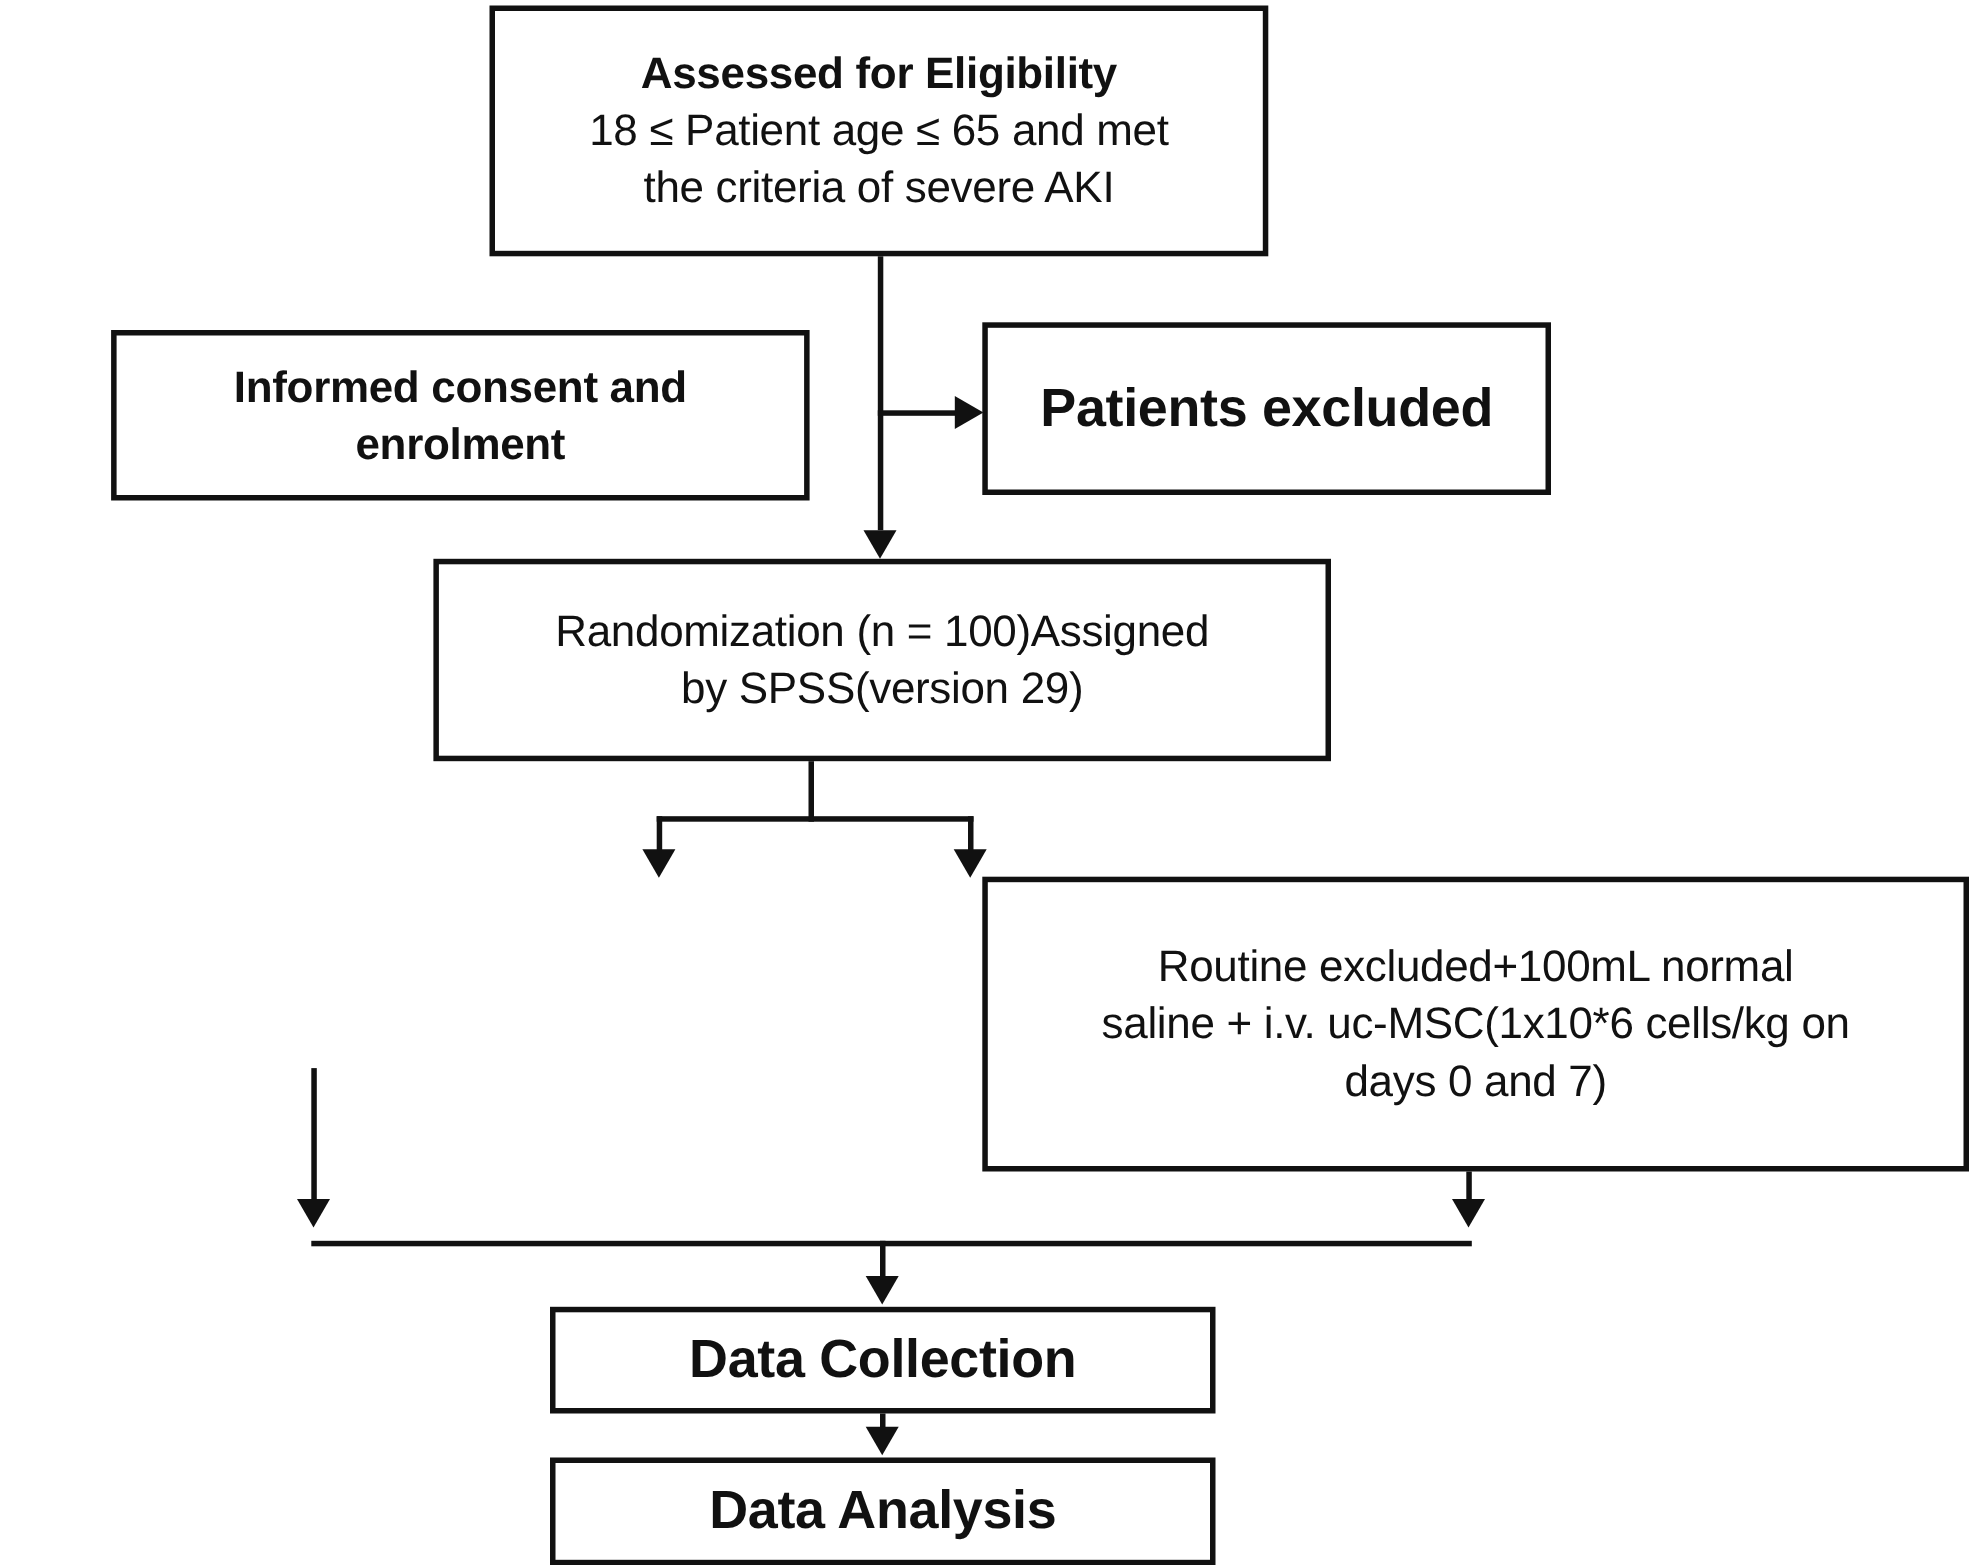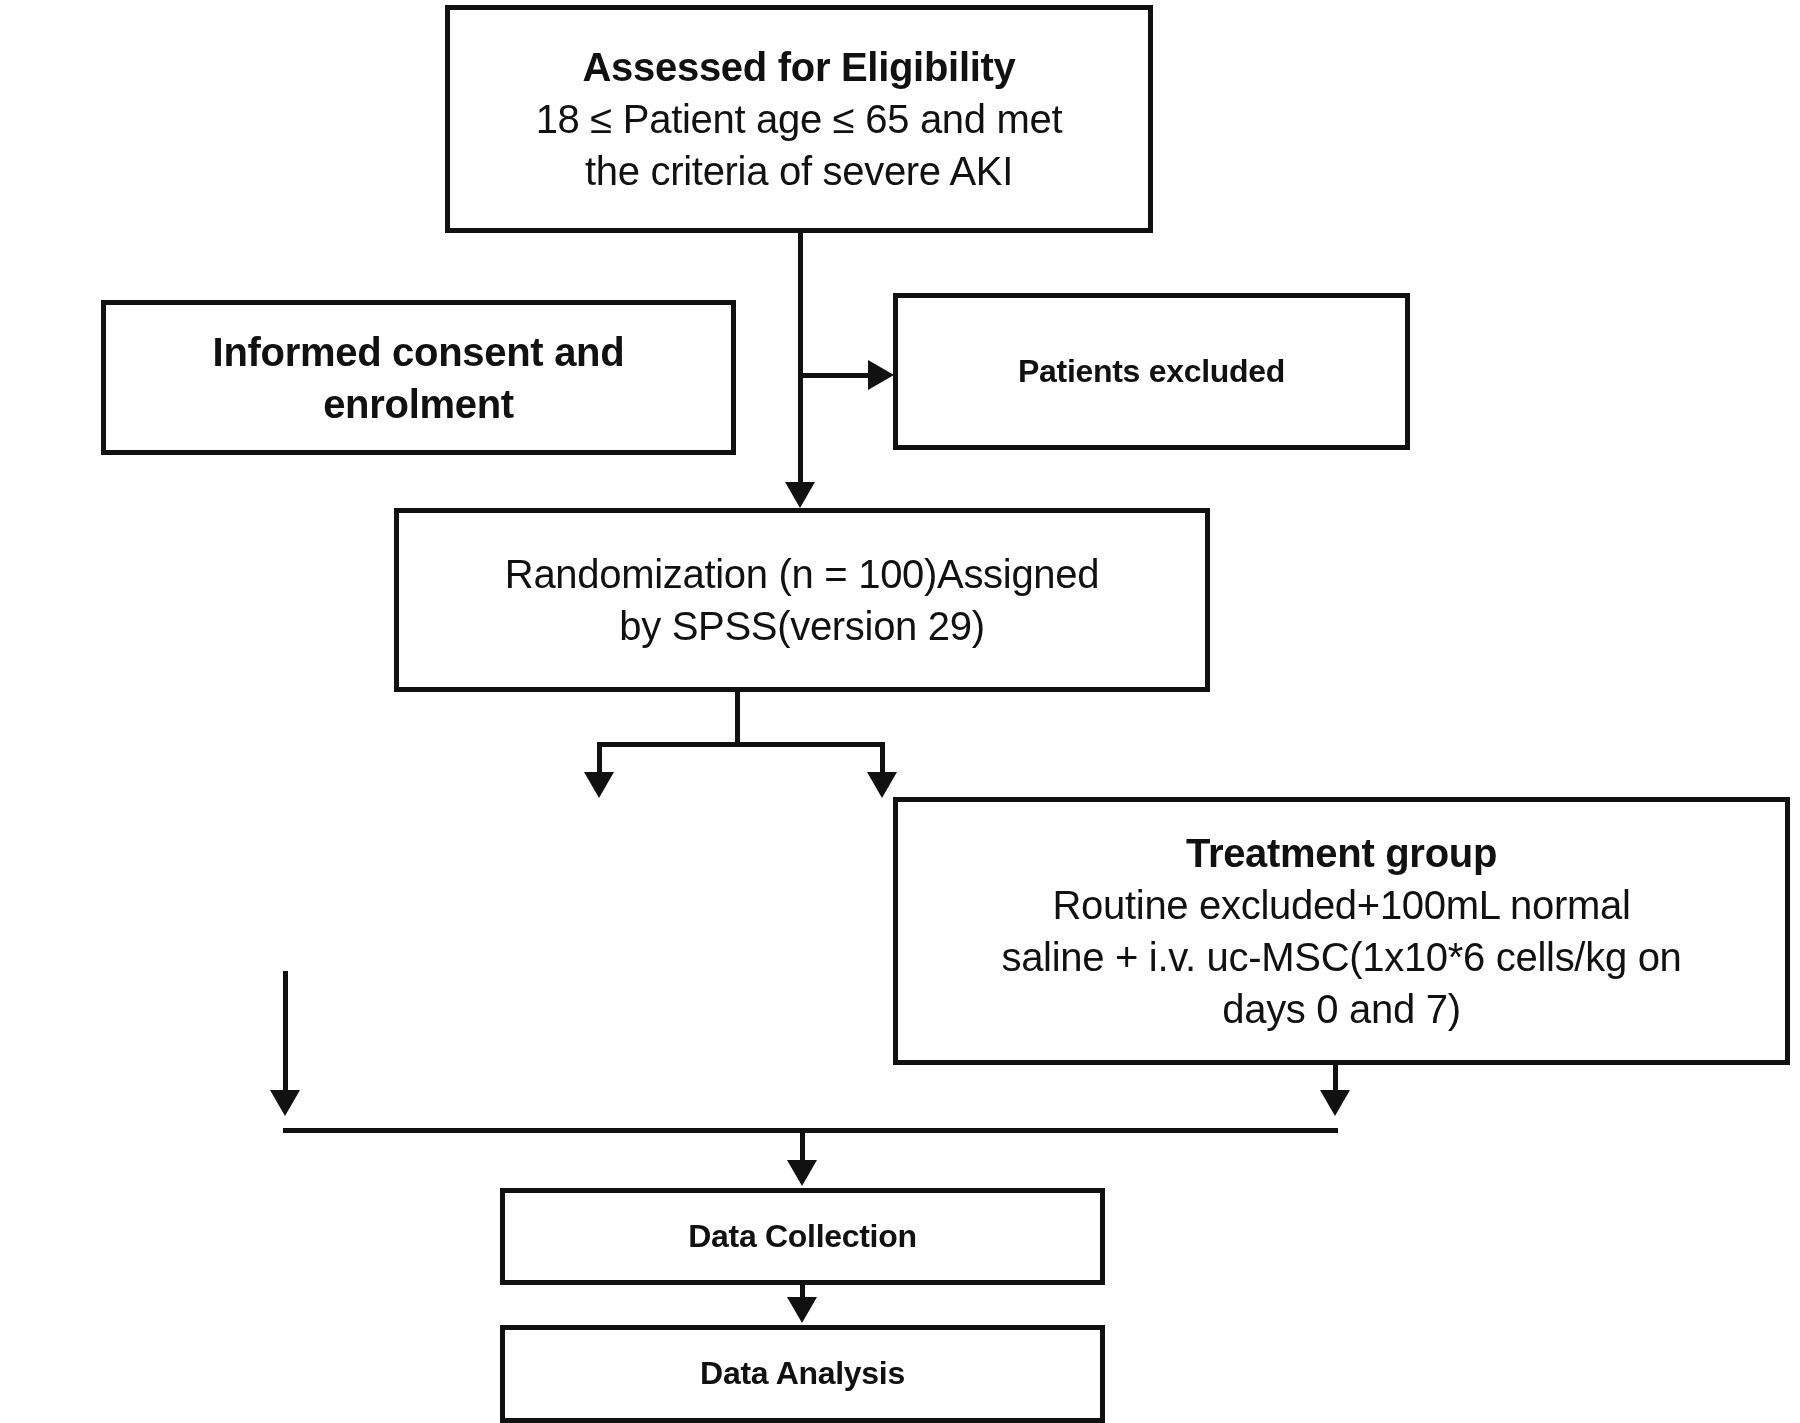--- a/index.html
+++ b/index.html
@@ -34,21 +34,21 @@
     letter-spacing: -0.3px;
   }
   .node .body {
     font-weight: normal;
     font-size: 40px;
     letter-spacing: -0.3px;
     padding: 0 10px;
     text-align: right;
   }
   .node.single .title {
-    font-size: 32px;
+    font-size: 49px;
   }
   
   .vline {
     position: absolute;
     width: 5px;
     background: #111111;
   }
   .hline {
     position: absolute;
     height: 5px;
@@ -91,21 +91,20 @@
     <div class="title">Patients excluded</div>
   </div>
 
   <div class="node" style="left:394px; top:508px; width:816px; height:184px;">
     <div class="body">Randomization (n = 100)Assigned</div>
     <div class="body">by SPSS(version 29)</div>
   </div>
 
 
   <div class="node" style="left:893px; top:797px; width:897px; height:268px;">
-    <div class="title">Treatment group</div>
     <div class="body">Routine excluded+100mL normal</div>
     <div class="body">saline + i.v. uc-MSC(1x10*6 cells/kg on</div>
     <div class="body">days 0 and 7)</div>
   </div>
 
   <div class="node single" style="left:500px; top:1325px; width:605px; height:98px;">
     <div class="title">Data Analysis</div>
   </div>
 
   <div class="node single" style="left:500px; top:1188px; width:605px; height:97px;">

